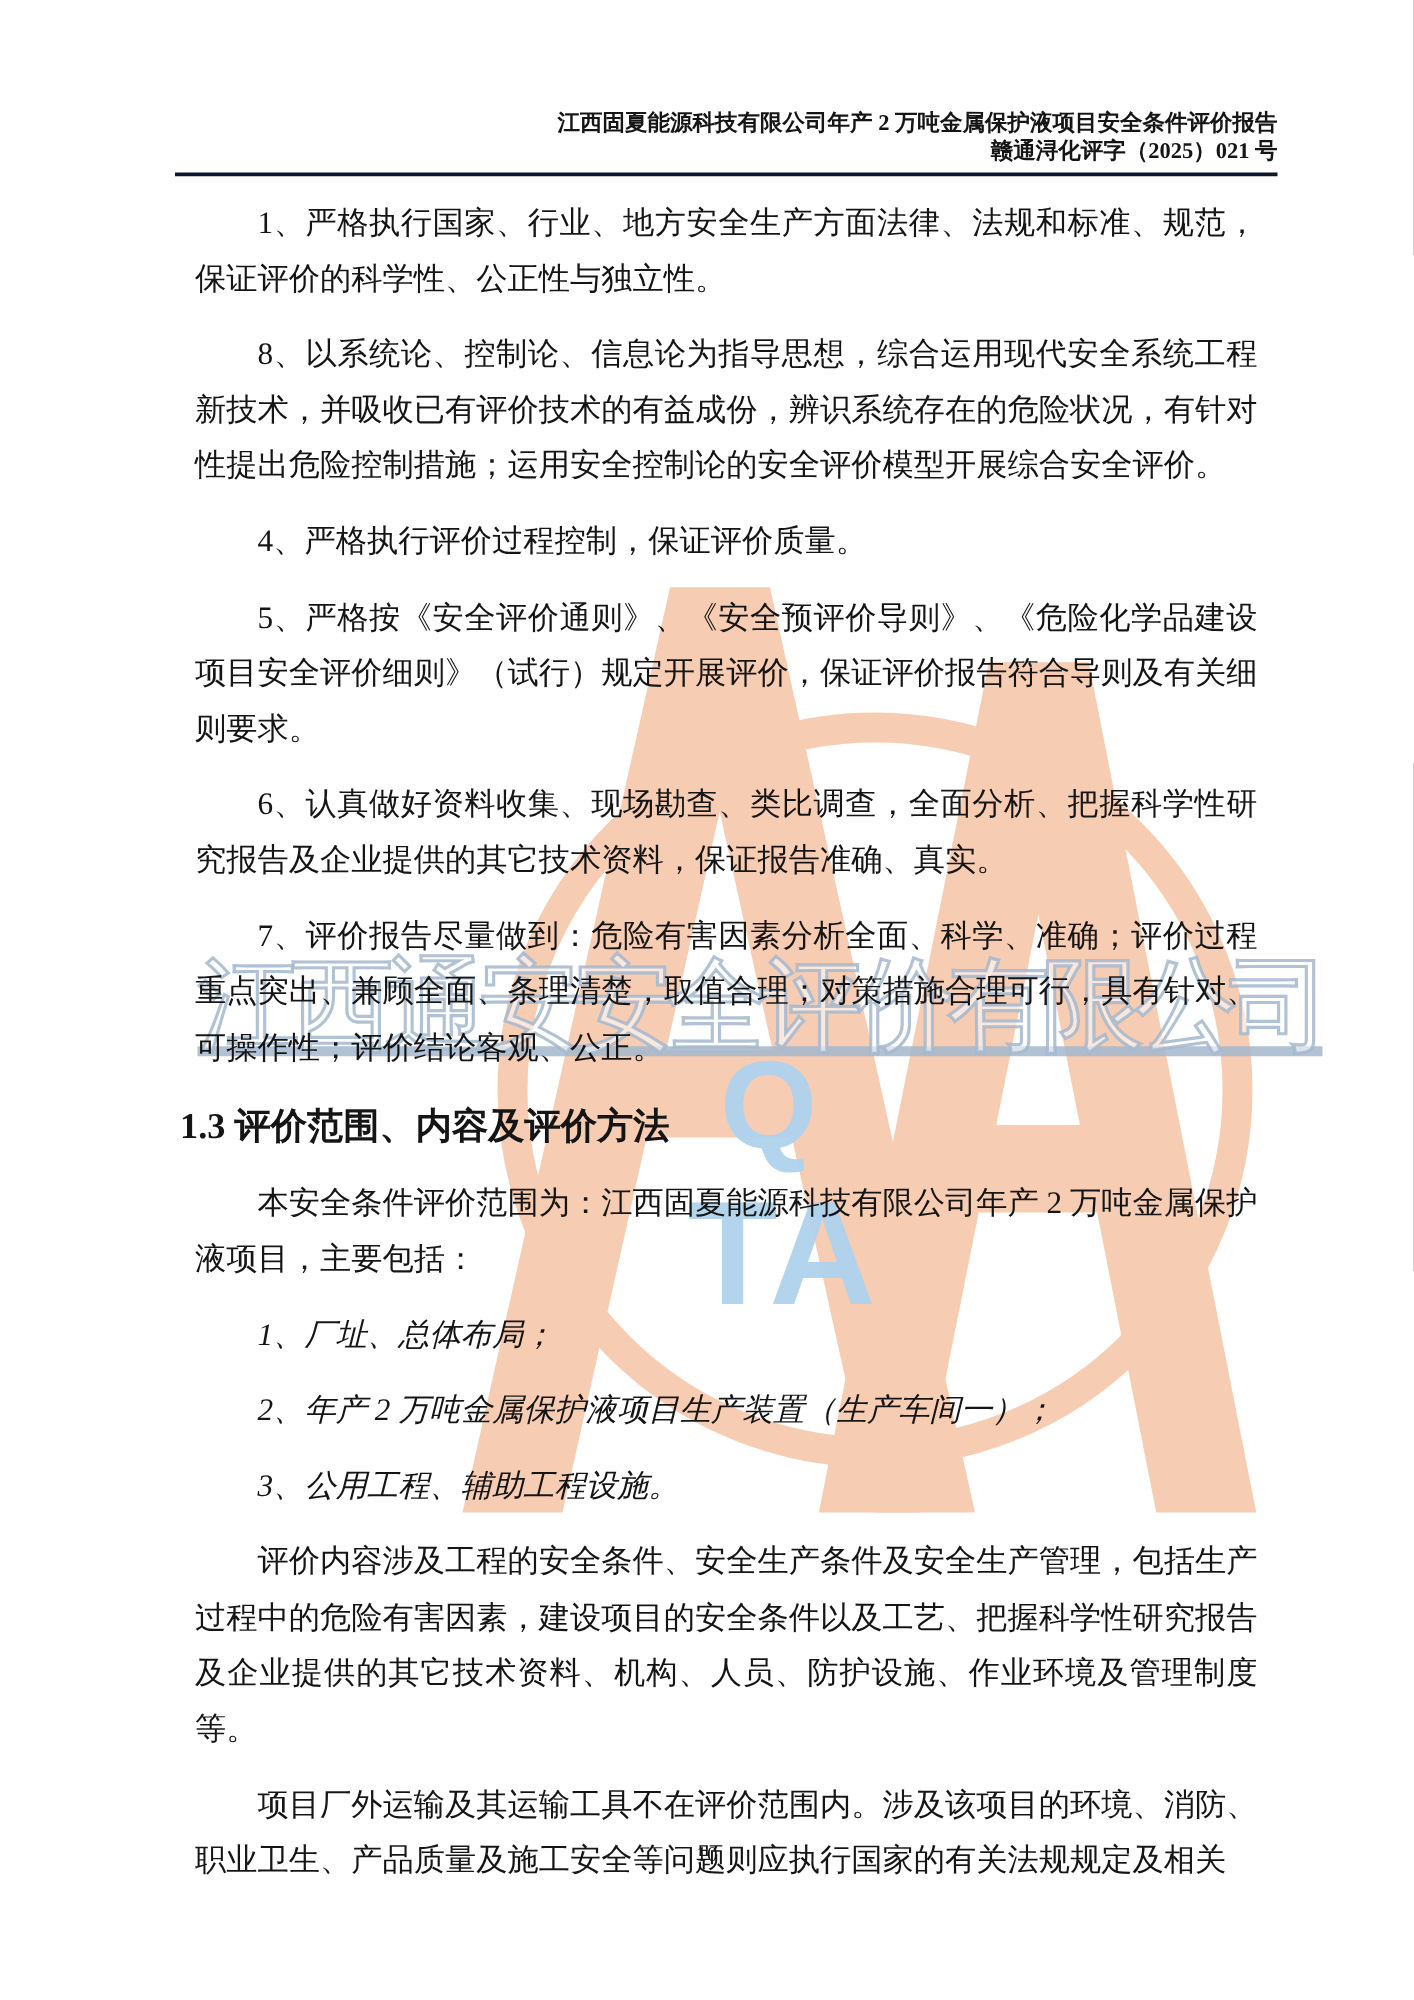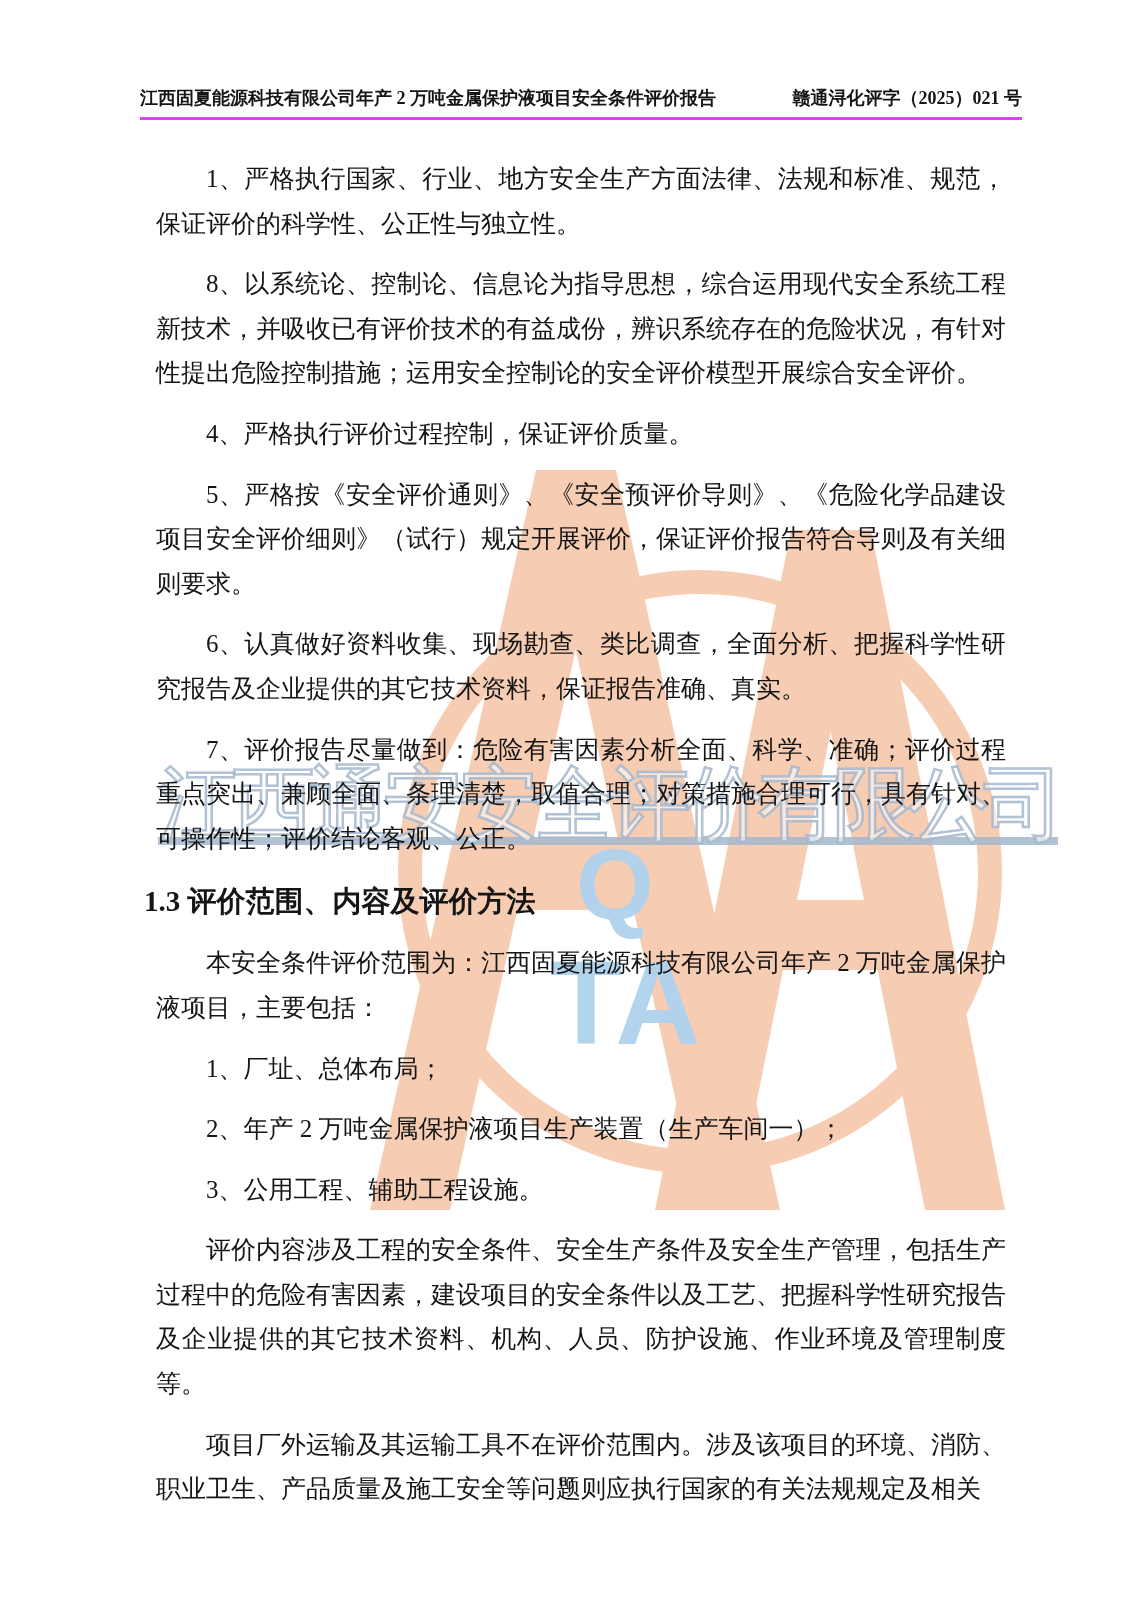--- a/index.html
+++ b/index.html
@@ -35,33 +35,33 @@
     font-family:"Liberation Sans","DejaVu Sans",sans-serif;
     font-weight:bold;font-size:118px;line-height:1;letter-spacing:2px;
     color:#AFD2ED;opacity:0.95;
   }
 
   
   .header{
     position:absolute;left:140px;right:109px;top:88px;z-index:1;
     display:flex;justify-content:space-between;align-items:flex-end;
     font-size:18px;font-weight:bold;line-height:1.2;
-    border-bottom:3px solid #d946ef;padding-bottom:7px;
+    border-bottom:3px solid #0f172a;padding-bottom:7px;flex-direction:column;
   }
 
   
   .content{position:absolute;left:140px;width:882px;top:141px;z-index:1;}
   .content p{
     margin:16px;
     font-size:25px;line-height:44.6px;
     text-align:justify;text-justify:inter-character;
     text-indent:2em;
     word-break:break-all;
   }
-  .content p.no-justify{text-align:left;}
+  .content p.no-justify{text-align:left;font-style:italic;}
   h2.sec{
     margin:10px 0 6px 4px;
     font-size:29px;line-height:48px;font-weight:bold;
     text-indent:0;
   }
 
   
   .pagenum{
     position:absolute;left:0;top:1474px;width:100%;z-index:1;
     text-align:center;font-size:17px;

